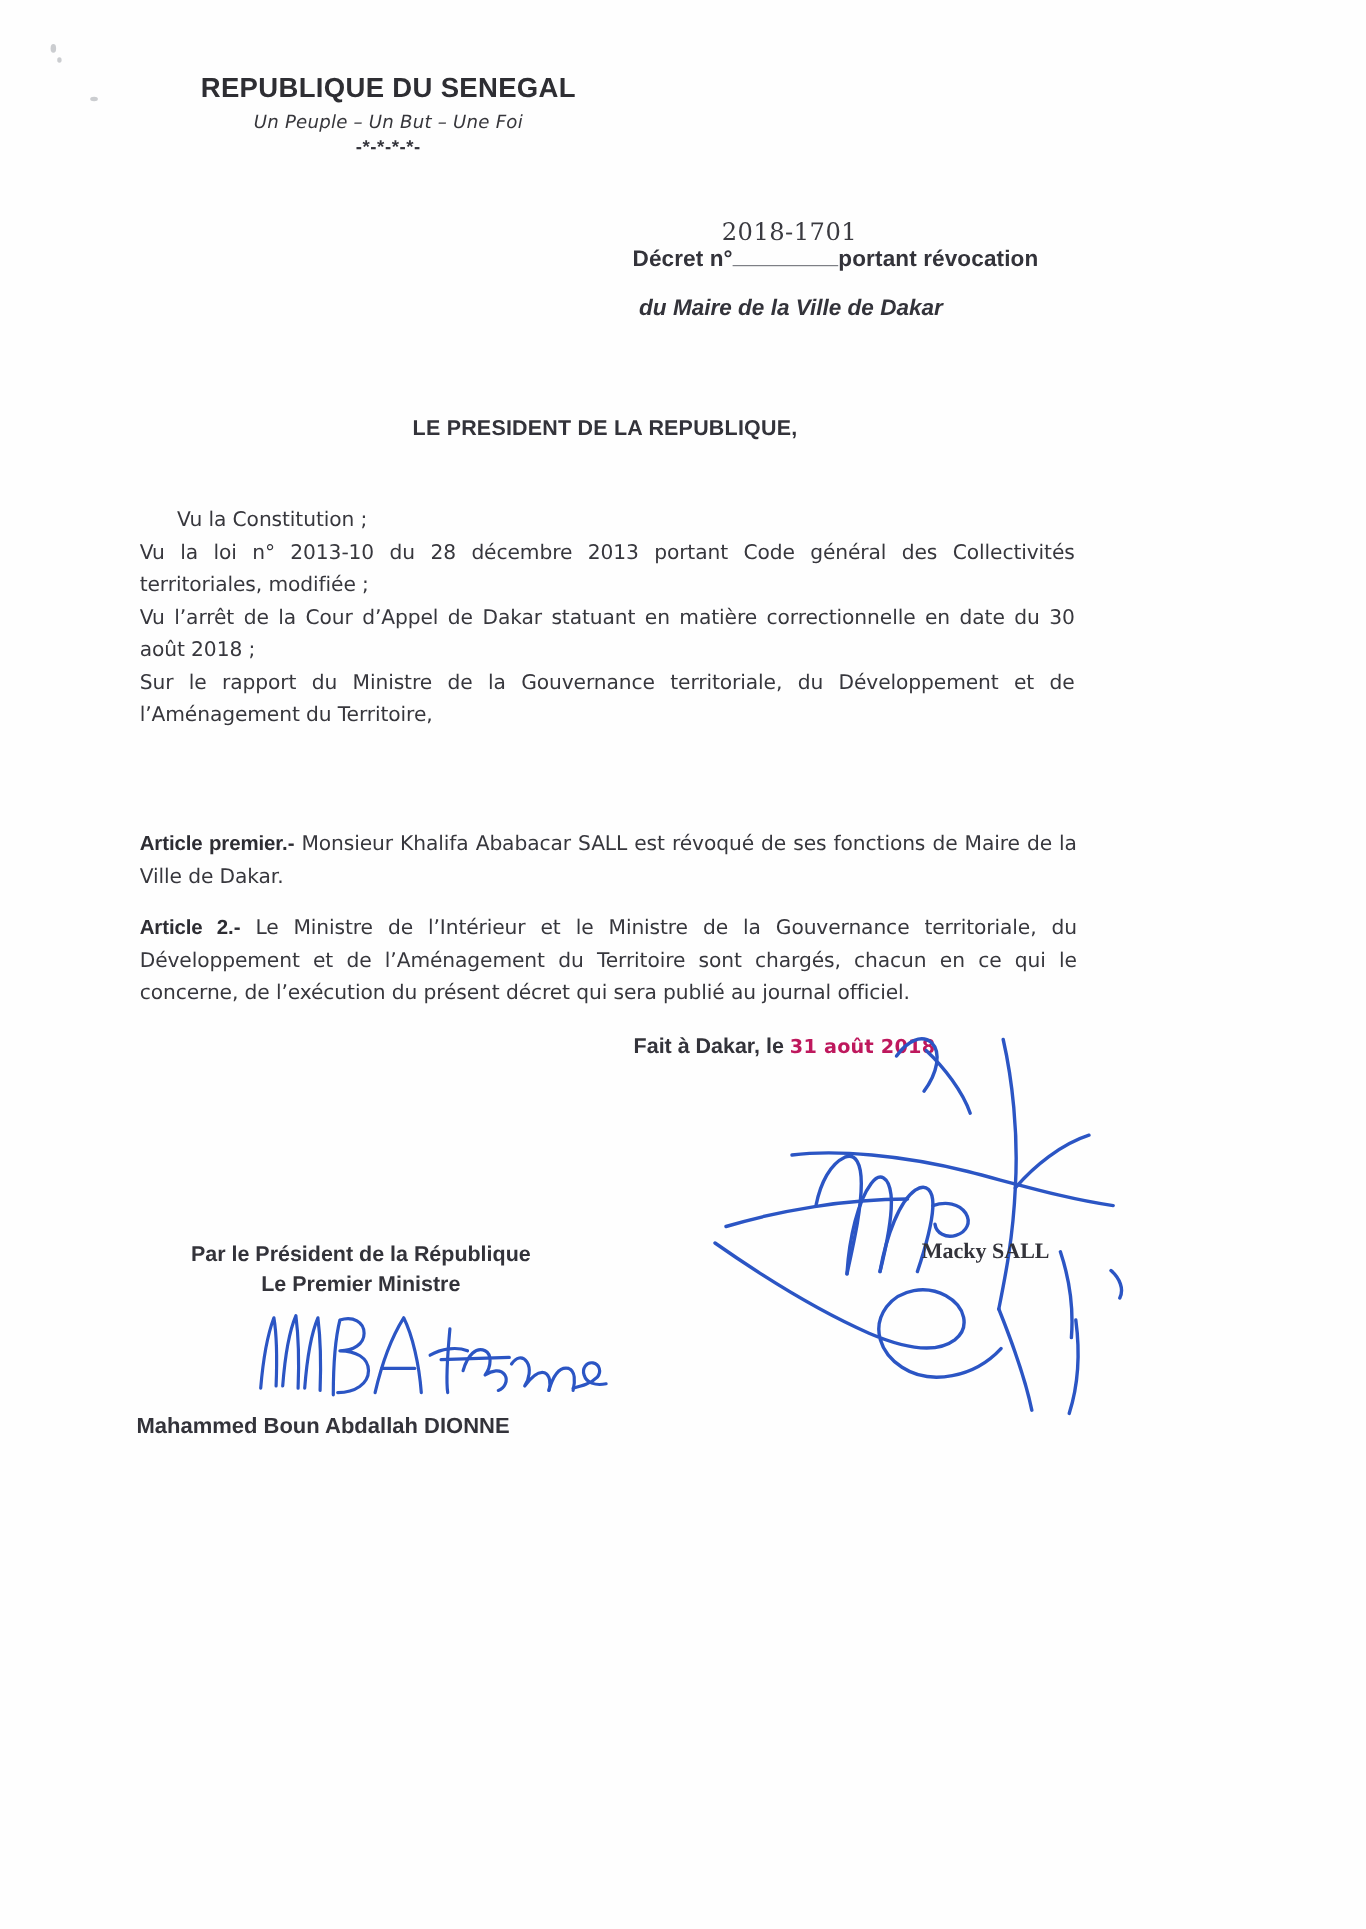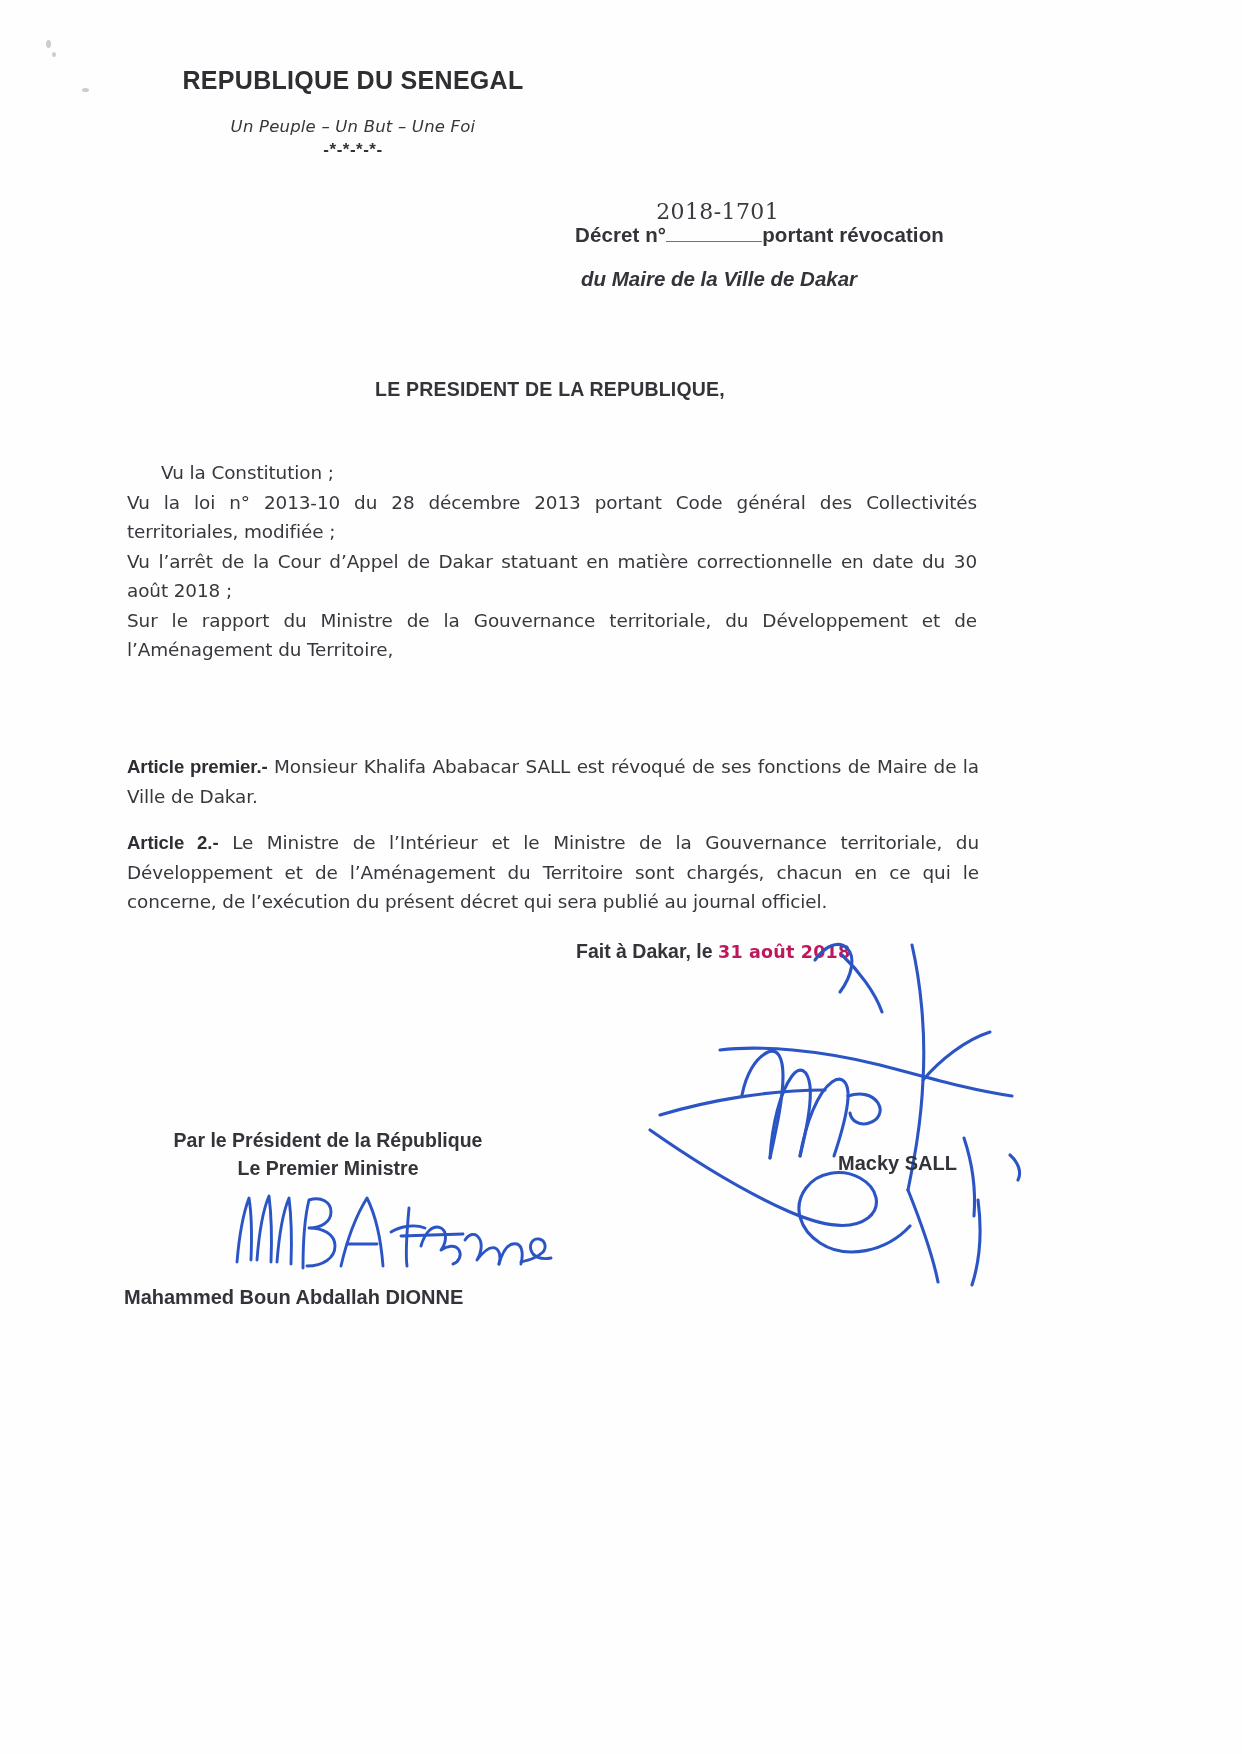--- a/index.html
+++ b/index.html
@@ -43,21 +43,21 @@
     font-size: 25px;
     letter-spacing: .3px;
     color: #2e2e33;
     white-space: nowrap;
   }
   .hdr-motto {
     font-family: "DejaVu Sans", sans-serif;
     font-style: italic;
     font-size: 16.5px;
     color: #36363b;
-    margin-top: 22px;
+    margin-top: 6px;
     letter-spacing: .2px;
   }
   .hdr-sep {
     font-family: "Liberation Sans", sans-serif;
     font-weight: bold;
     font-size: 17px;
     color: #33333a;
     margin-top: 4px;
     letter-spacing: .5px;
   }
@@ -211,22 +211,22 @@
     top: 1286px;
     font-family: "Liberation Sans", sans-serif;
     font-weight: bold;
     font-size: 20px;
     color: #33333a;
     white-space: nowrap;
   }
   .pres-name {
     position: absolute;
     left: 838px;
-    top: 1152px;
-    font-family: Liberation Sans, sans-serif;
+    top: 1127px;
+    font-family: Liberation Serif, serif;
     font-weight: bold;
     font-size: 20px;
     color: #33333a;
     white-space: nowrap;
   }
 
   .sig-svg {
     position: absolute;
     pointer-events: none;
   }

